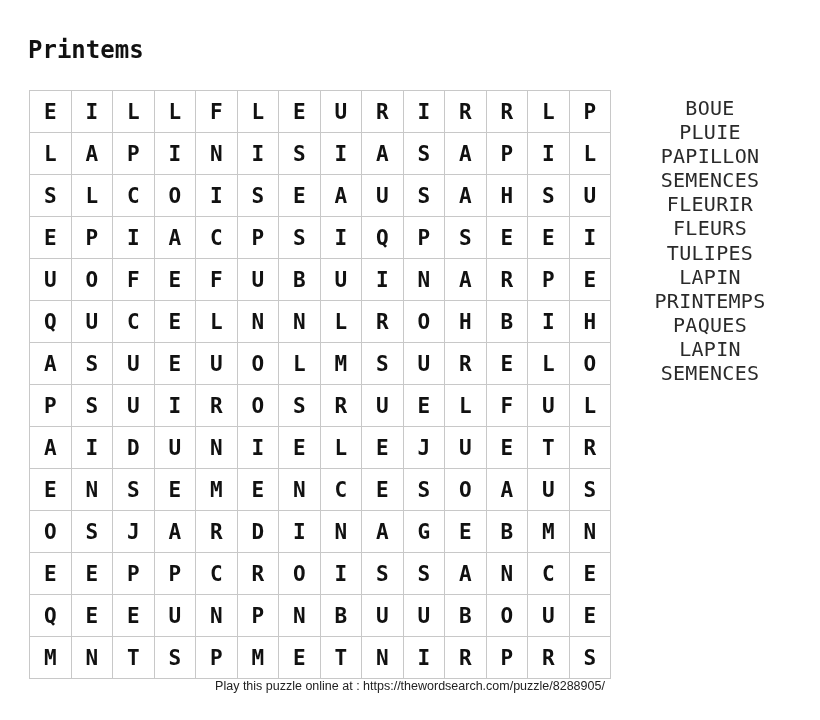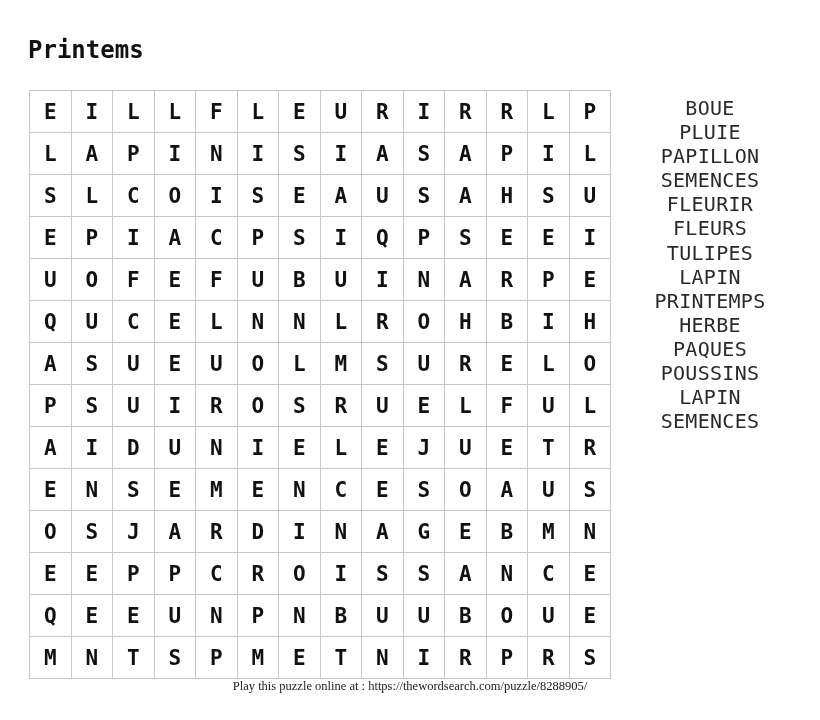--- a/index.html
+++ b/index.html
@@ -59,21 +59,21 @@
     line-height: 24.1px;
     color: #2a2a2a;
     letter-spacing: 0.3px;
   }
   .footer {
     position: absolute;
     left: 0;
     top: 679px;
     width: 820px;
     text-align: center;
-    font-family: Liberation Serif, serif;
+    font-family: Liberation Sans, sans-serif;
     font-size: 12.5px;
     color: #222222;
   }
 </style>
 </head>
 <body>
 
 <h1 class="page-title">Printems</h1>
 
 <div class="grid-wrap">
@@ -310,20 +310,18 @@
 <div class="word-list">
     <div class="word">BOUE</div>
     <div class="word">PLUIE</div>
     <div class="word">PAPILLON</div>
     <div class="word">SEMENCES</div>
     <div class="word">FLEURIR</div>
     <div class="word">FLEURS</div>
     <div class="word">TULIPES</div>
     <div class="word">LAPIN</div>
     <div class="word">PRINTEMPS</div>
-    <div class="word">HERBE</div>
     <div class="word">PAQUES</div>
-    <div class="word">POUSSINS</div>
     <div class="word">LAPIN</div>
     <div class="word">SEMENCES</div>
   </div>
 
 <div class="footer">Play this puzzle online at : https://thewordsearch.com/puzzle/8288905/</div>
 
 </body></html>

